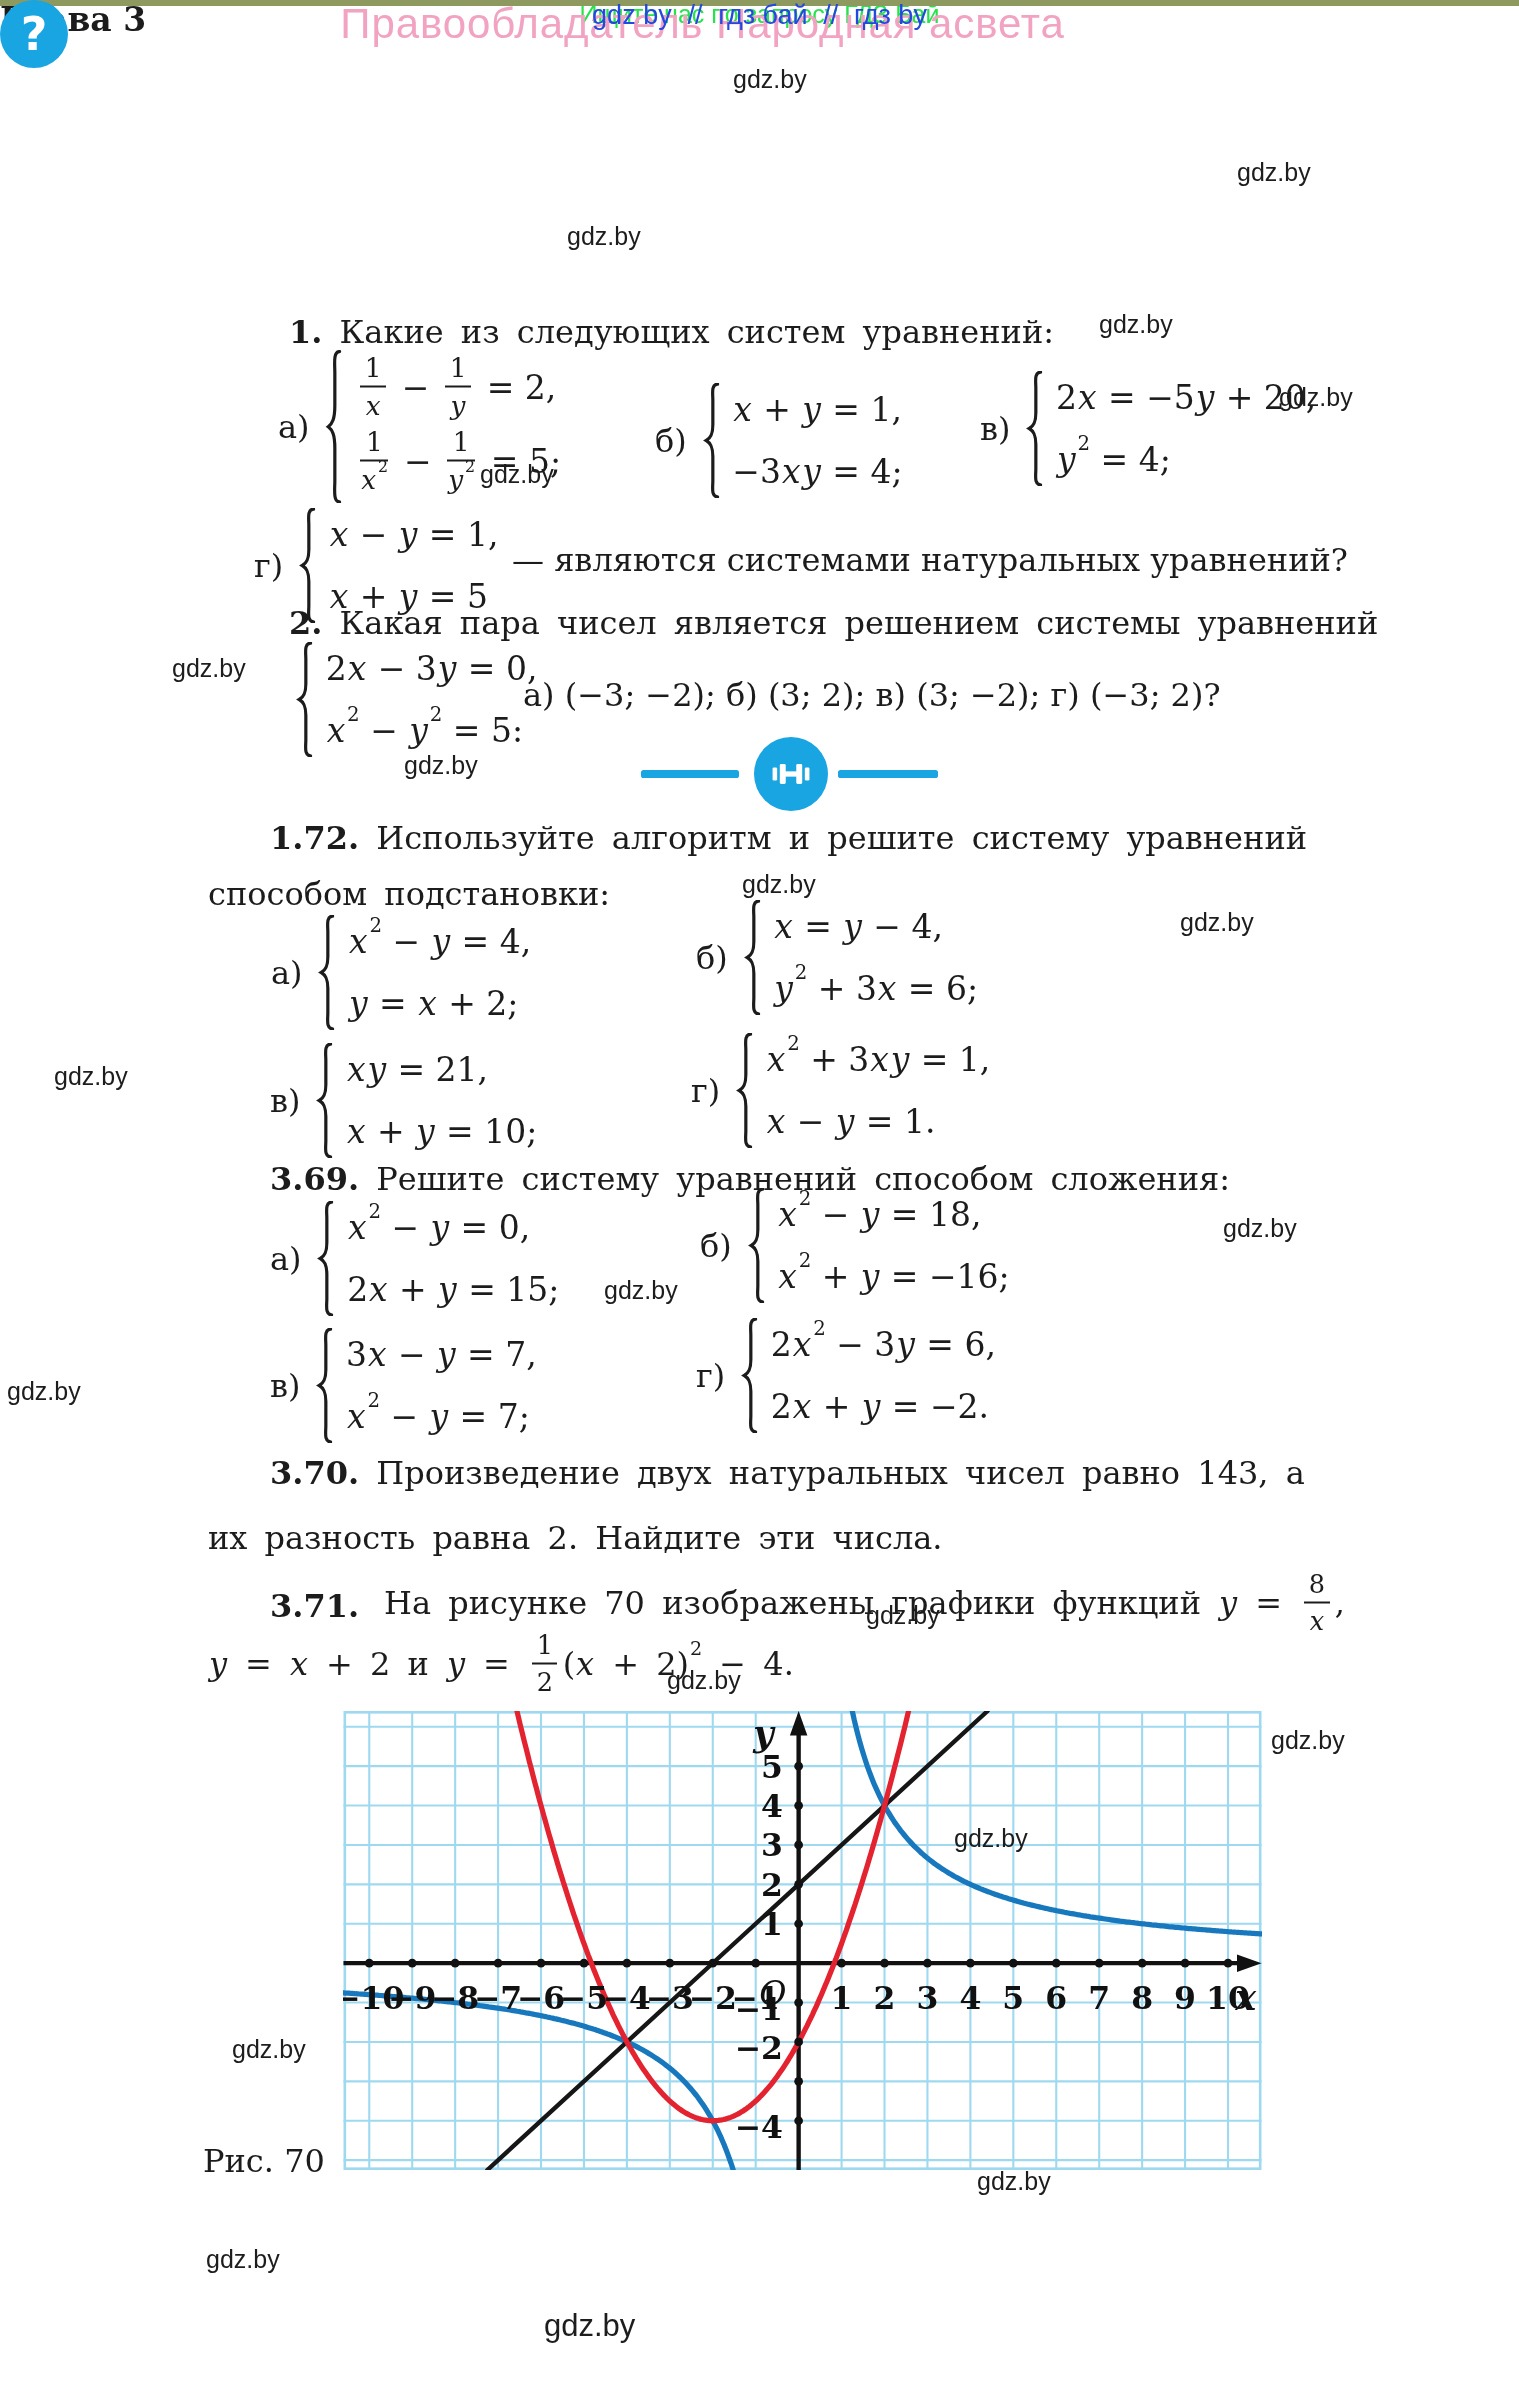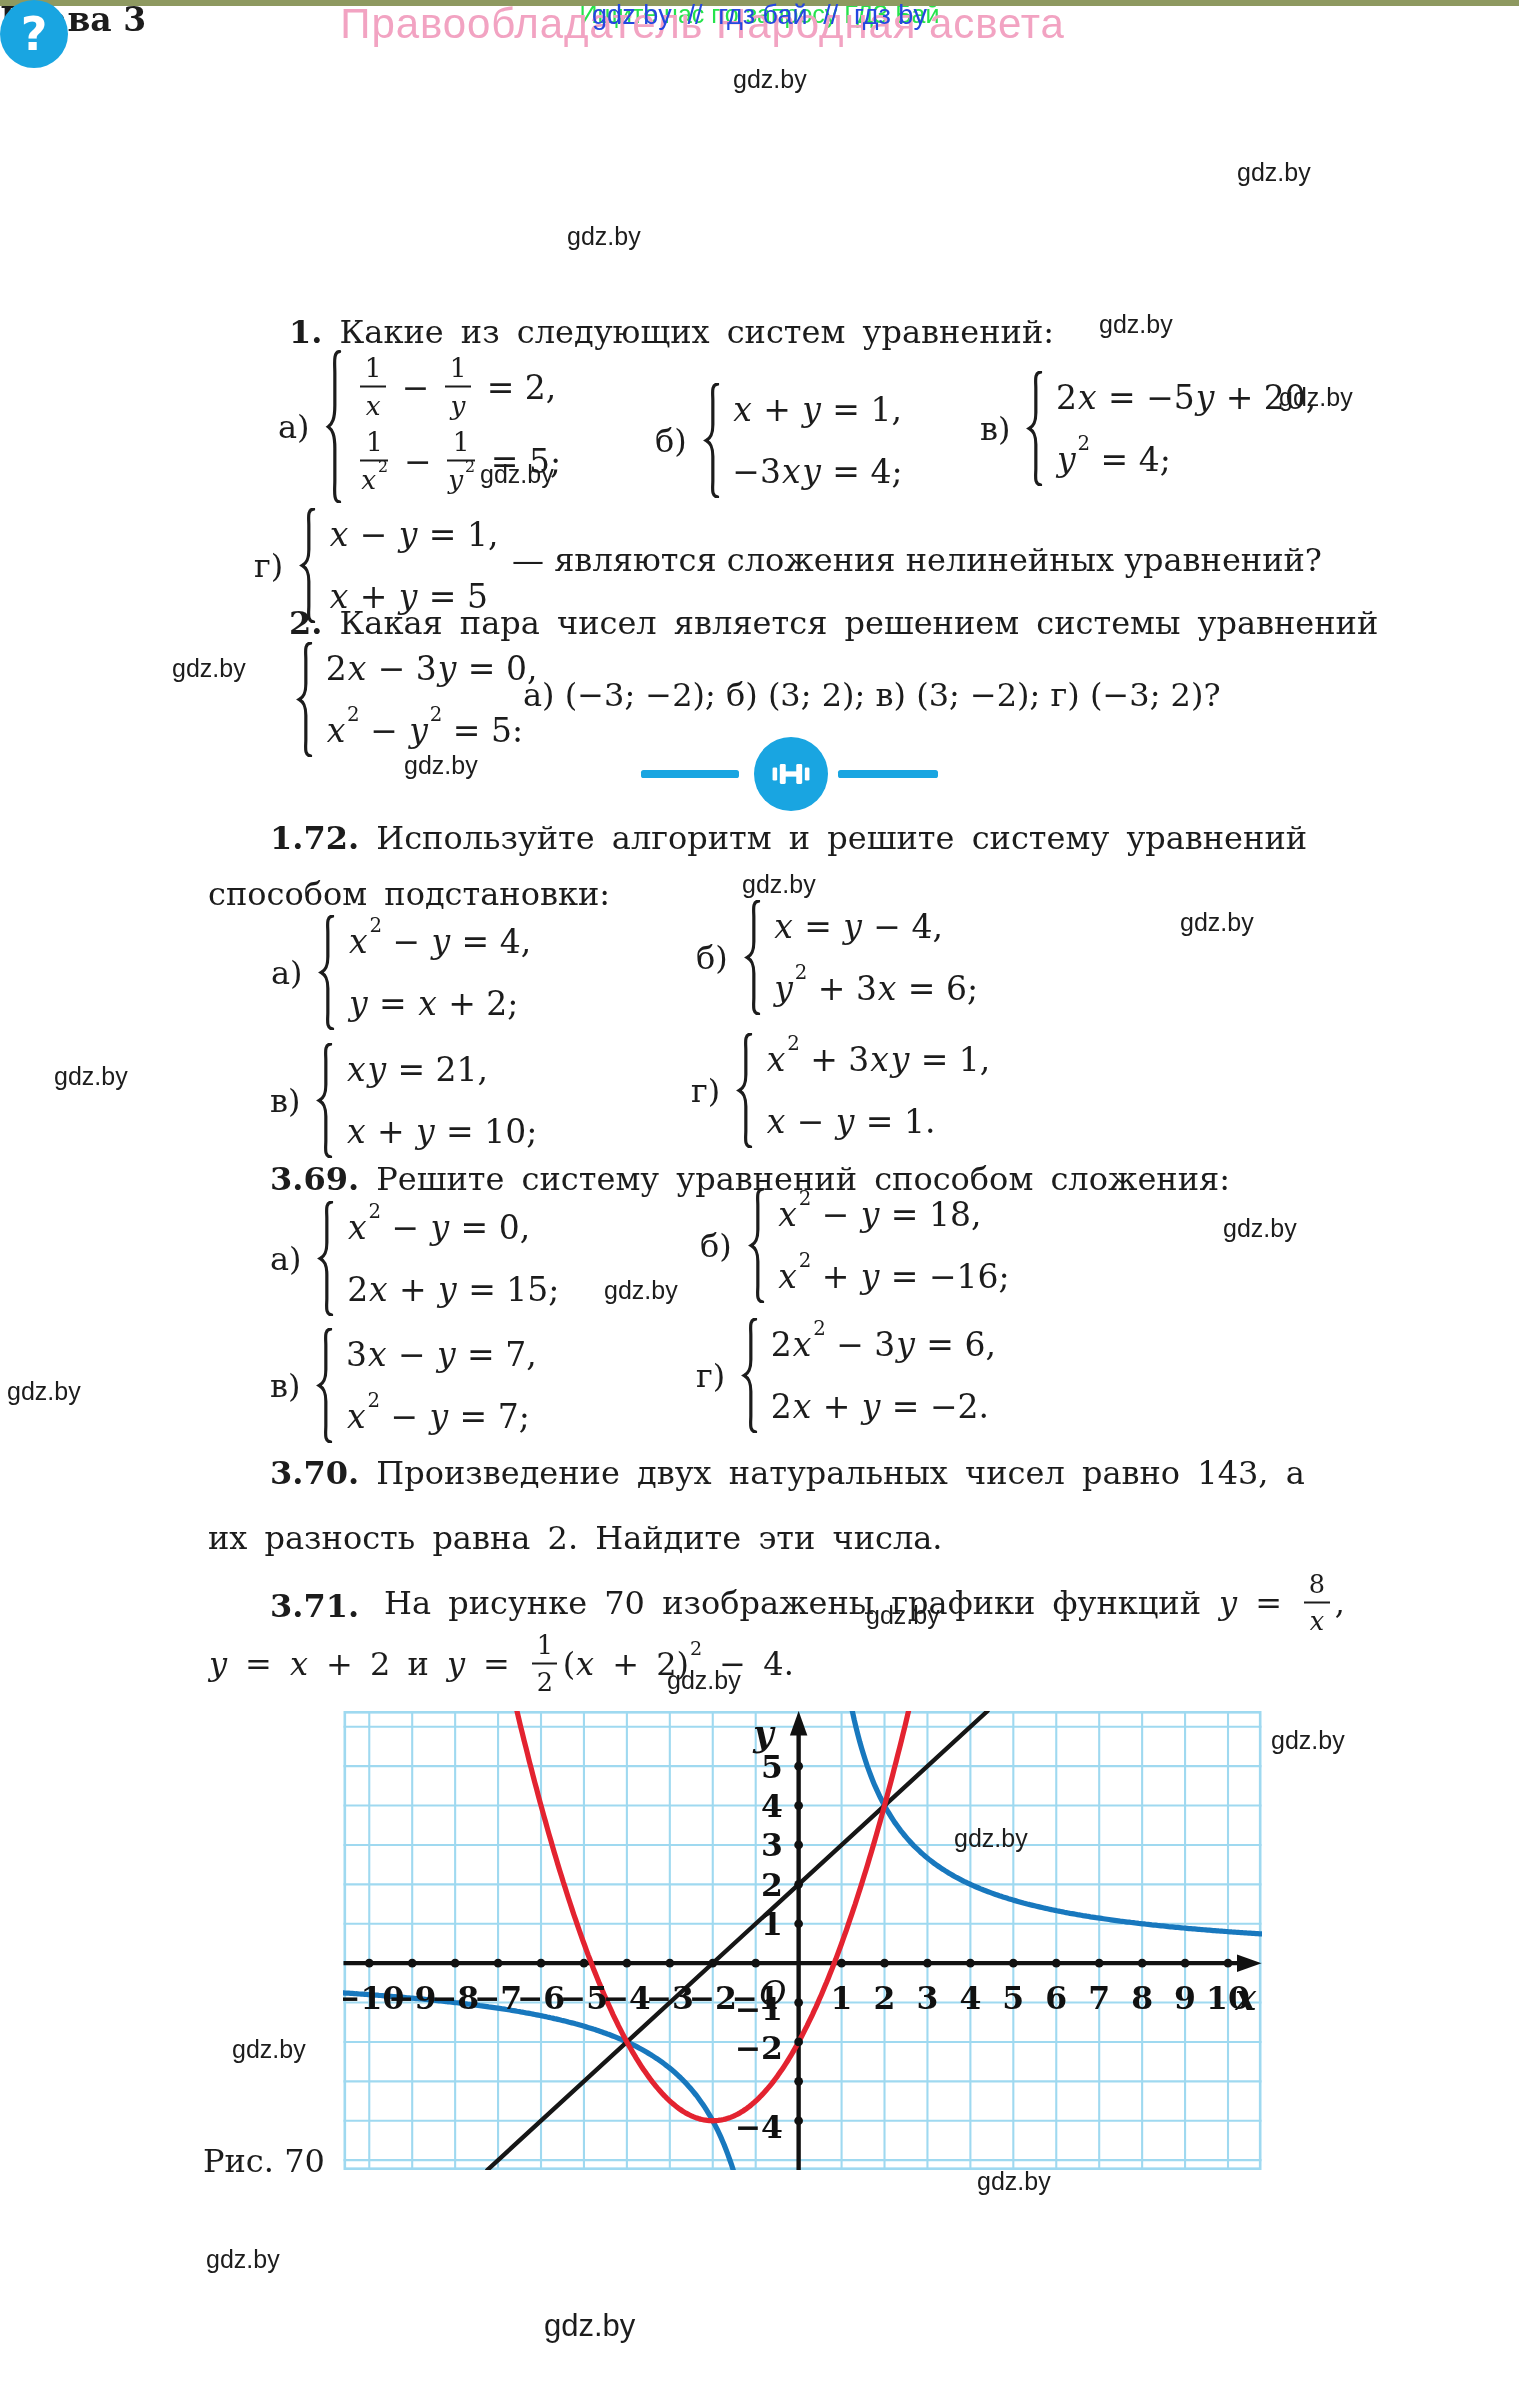--- a/index.html
+++ b/index.html
@@ -131,21 +131,21 @@
   <span class="sys">
       <svg class="brsvg" viewBox="0 0 24 100" preserveAspectRatio="none">
         <path d="M20 1 C11 1 13.5 9 13.5 15 L13.5 36 C13.5 45 10 48 4.5 50 C10 52 13.5 55 13.5 64 L13.5 85 C13.5 91 11 99 20 99" fill="none" stroke="#1c1c1c" stroke-width="3.2" vector-effect="non-scaling-stroke" stroke-linecap="round"></path>
       </svg>
       <span class="eqcol">
         <span class="eqline"><i>x</i> − <i>y</i> = 1,</span>
         <span class="eqline"><i>x</i> + <i>y</i> = 5</span>
       </span>
     </span>
 </div>
-<div class="tail" style="left:512px;top:541px">— являются сложения нелинейных уравнений?</div>
+<div class="tail" style="left:512px;top:541px">— являются системами натуральных уравнений?</div>
 
 <div class="ptext" style="left:289px;top:604px">
   <b>2.</b>
   <span>Какая пара чисел является решением системы уравнений</span>
 </div>
 <div class="item" style="left:296px;top:642px">
   <span class="sys">
       <svg class="brsvg" viewBox="0 0 24 100" preserveAspectRatio="none">
         <path d="M20 1 C11 1 13.5 9 13.5 15 L13.5 36 C13.5 45 10 48 4.5 50 C10 52 13.5 55 13.5 64 L13.5 85 C13.5 91 11 99 20 99" fill="none" stroke="#1c1c1c" stroke-width="3.2" vector-effect="non-scaling-stroke" stroke-linecap="round"></path>
       </svg>

